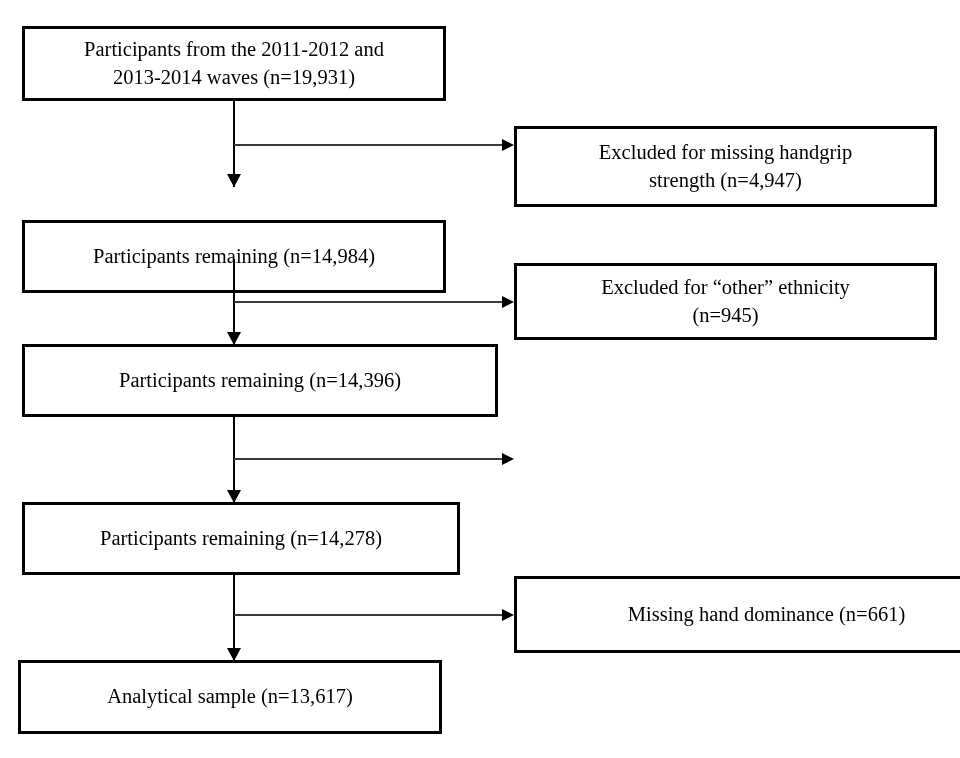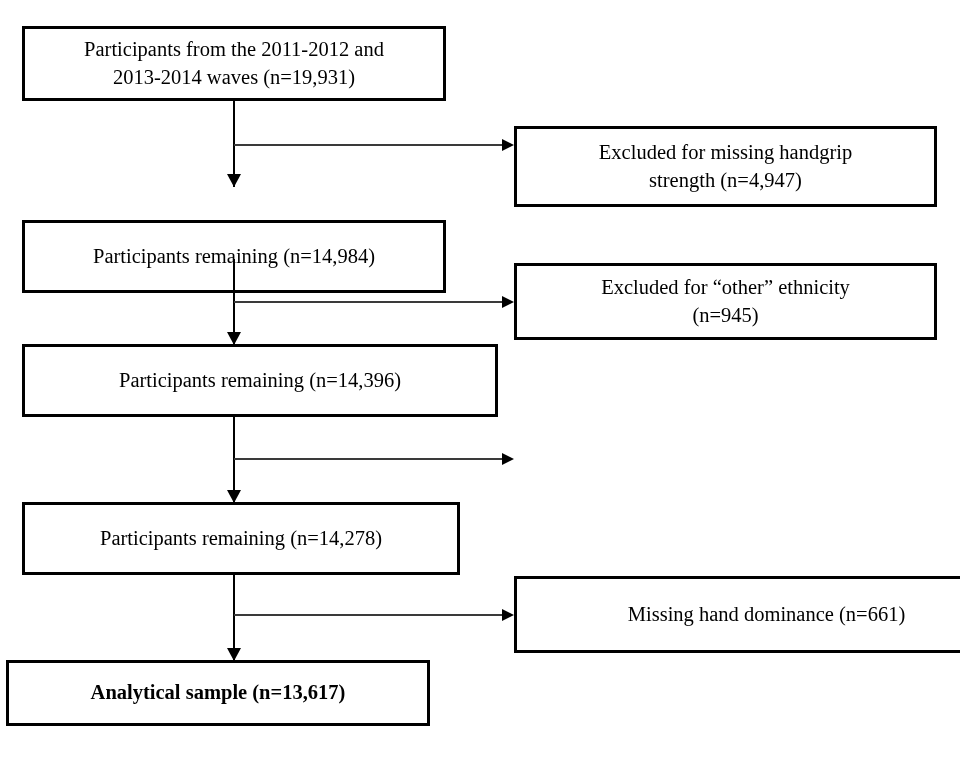--- a/index.html
+++ b/index.html
@@ -28,21 +28,21 @@
     font-size: 20.5px;
     line-height: 1.32;
     padding: 2px 10px;
     white-space: pre-line;
   }
   
   .n1 { left: 22px;  top: 26px;  width: 424px; height: 75px; }
   .n2 { left: 22px;  top: 186px; width: 424px; height: 73px; margin-top: 34px; }
   .n3 { left: 22px;  top: 344px; width: 476px; height: 73px; }
   .n4 { left: 22px;  top: 502px; width: 438px; height: 73px; }
-  .n5 { left: 6px;  top: 660px; width: 424px; height: 66px; font-weight: bold; }
+  .n5 { left: 18px;  top: 660px; width: 424px; height: 74px; }
   
   .x1 { left: 514px; top: 104px; width: 423px; height: 81px; margin-top: 22px; }
   .x2 { left: 514px; top: 263px; width: 423px; height: 77px; }
   .x3 { left: 514px; top: 419px; width: 423px; height: 79px; }
   .x4 { left: 514px; top: 576px; width: 505px; height: 77px; }
 
   
   .vline {
     position: absolute;
     width: 2px;

